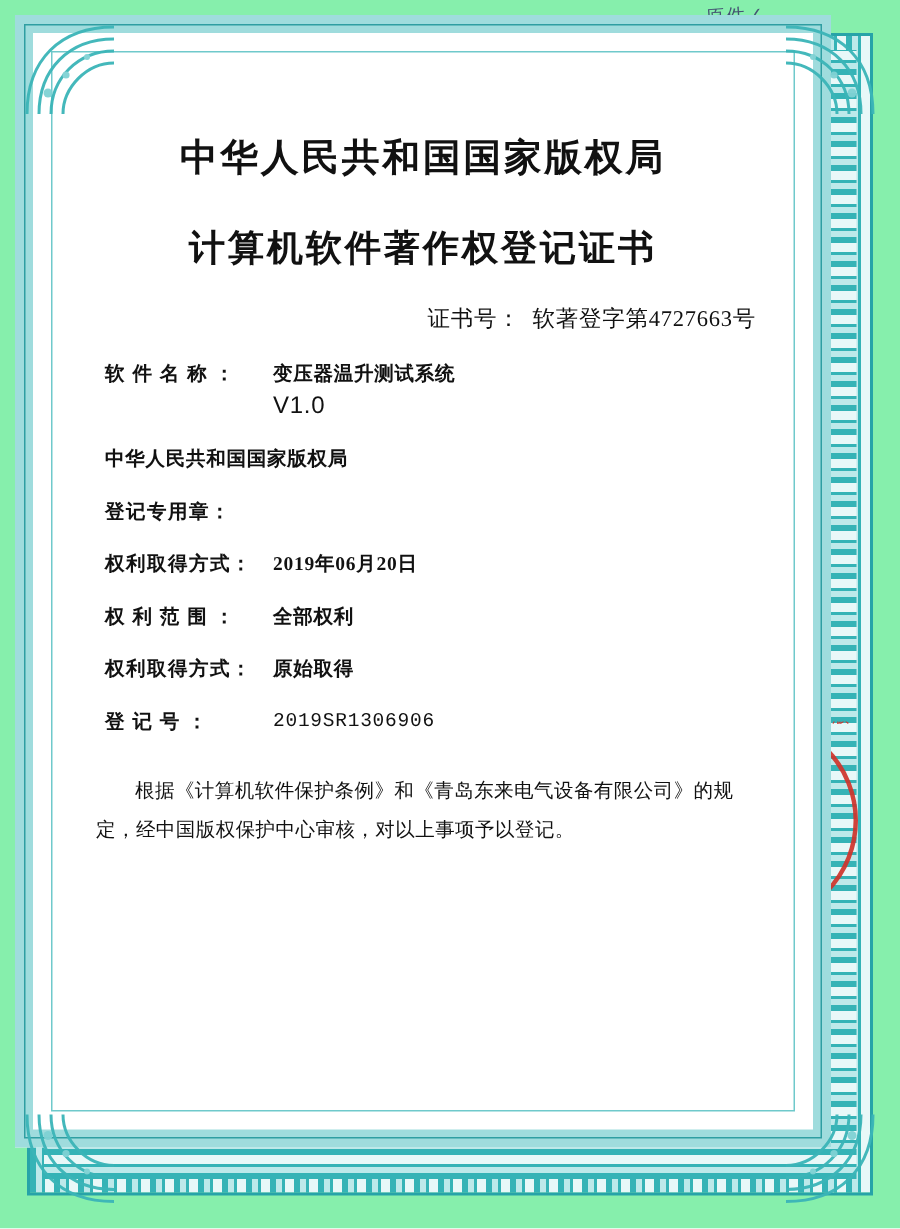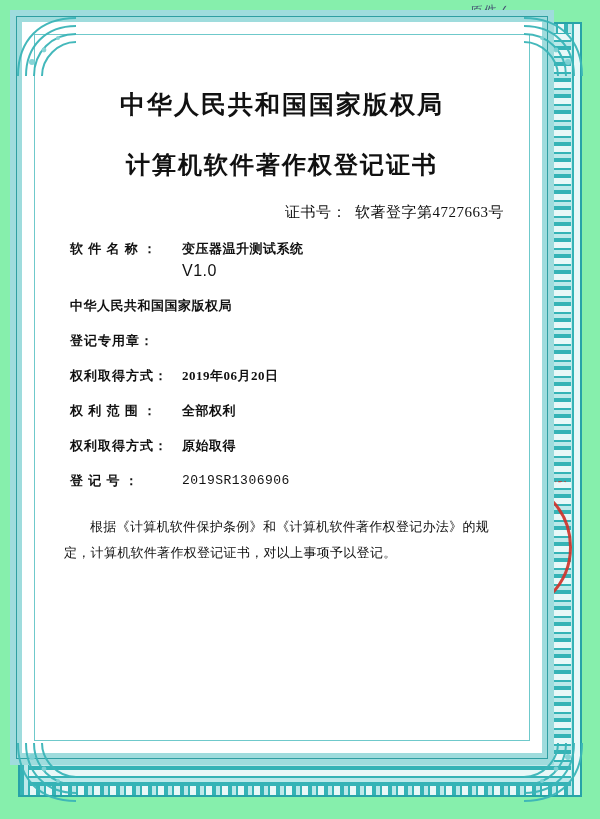--- a/index.html
+++ b/index.html
@@ -353,21 +353,21 @@
         <div class="val">原始取得</div>
       </div>
 
       <div class="row">
         <div class="lbl">登 记 号 ：</div>
         <div class="val mono">2019SR1306906</div>
       </div>
 
     </div>
 
-    <div class="para">根据《计算机软件保护条例》和《计算机软件著作权登记办法》的规定，计算机软件著作权登记证书，对以上事项予以登记。</div>
+    <div class="para">根据《计算机软件保护条例》和《青岛东来电气设备有限公司》的规定，经中国版权保护中心审核，对以上事项予以登记。</div>
 
   </div>
 
   <div class="barcode"></div>
 
   <div class="qr">
     <svg width="74" height="74" viewBox="0 0 29 29" shape-rendering="crispEdges">
       <rect width="29" height="29" fill="#fff"></rect>
       <g fill="#111">
         <rect x="0" y="0" width="7" height="1"></rect>

